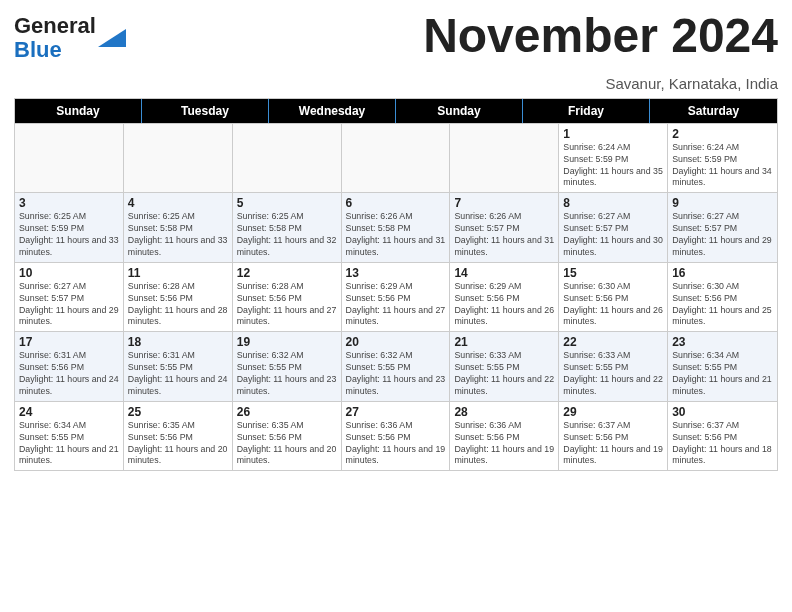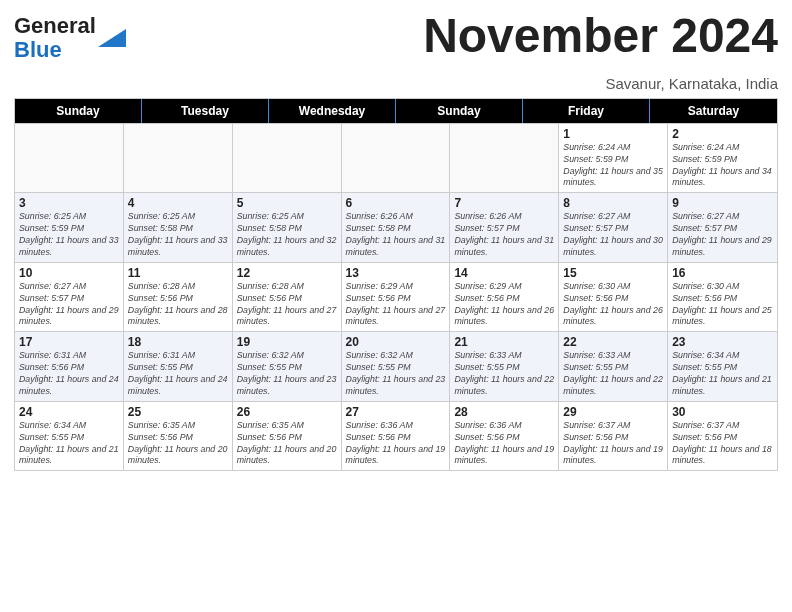--- a/index.html
+++ b/index.html
@@ -109,21 +109,20 @@
     .day-num {
       font-size: 12px;
       font-weight: bold;
       color: #222;
       margin-bottom: 1px;
     }
     .day-info {
       font-size: 8.8px;
       color: #444;
       line-height: 1.35;
-      font-style: italic;
     }
   </style>
 </head>
 <body>
 
 <div class="page">
   <div class="header">
     <div class="logo">
       <div class="logo-row">
         <span class="logo-text">

